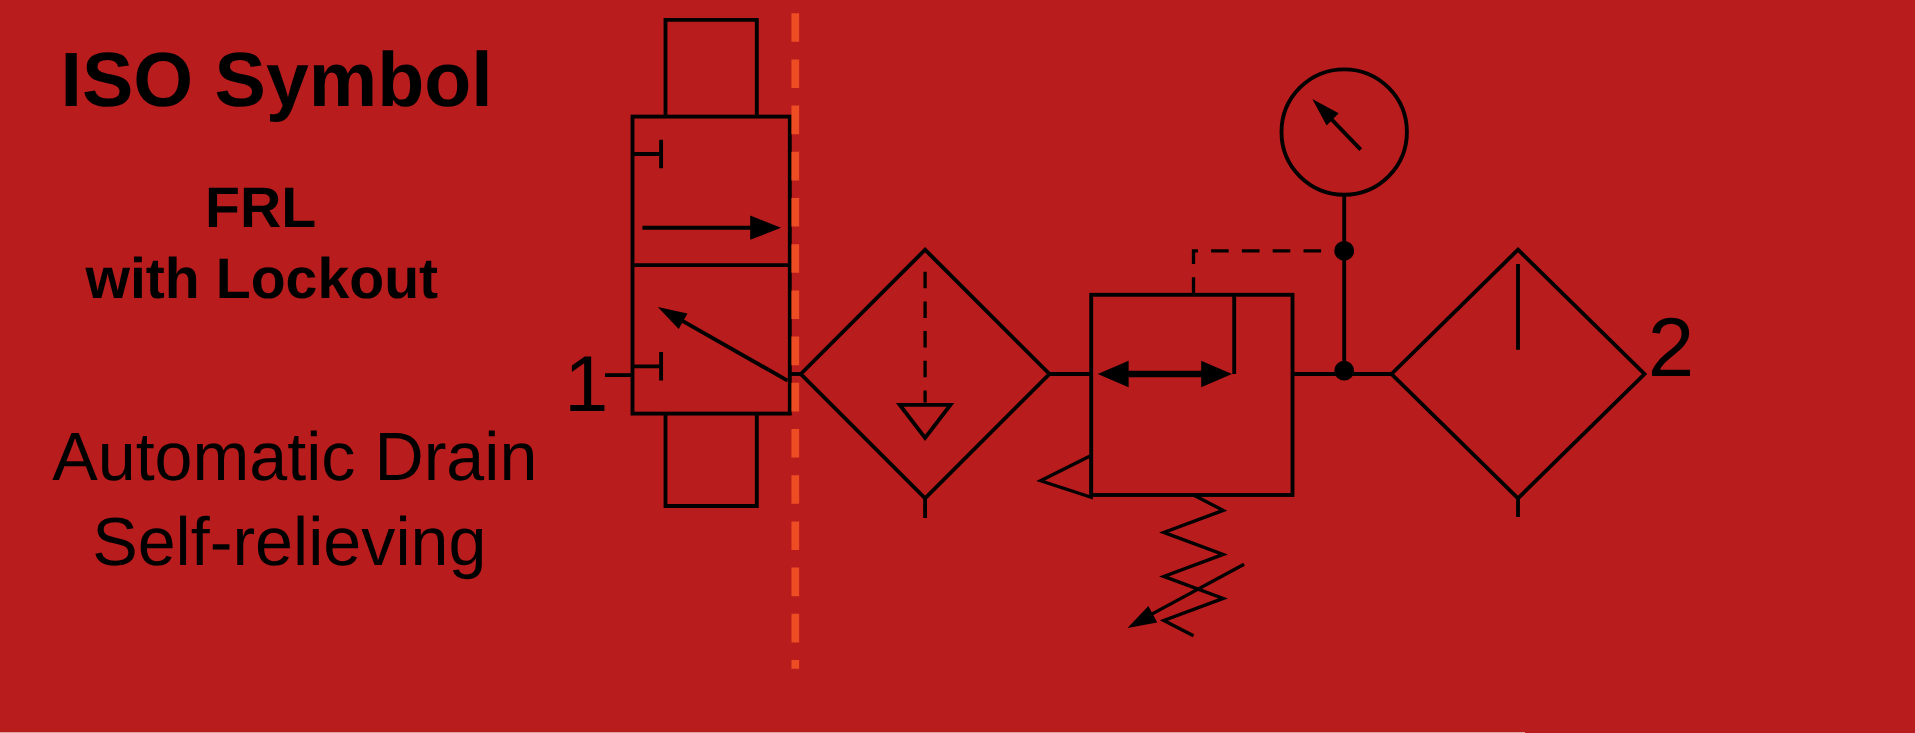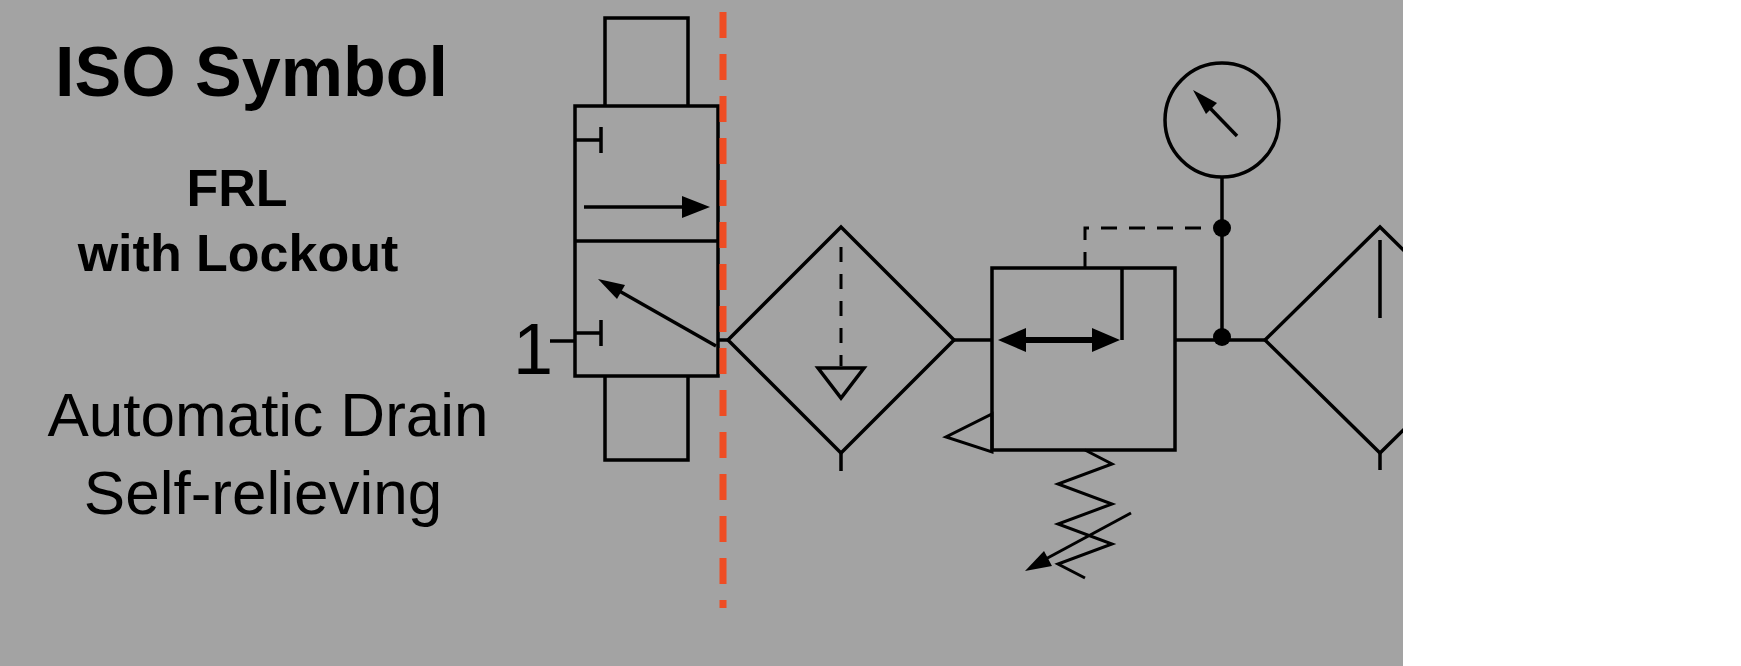--- a/index.html
+++ b/index.html
@@ -2,23 +2,23 @@
 <html><head>
 <meta charset="utf-8">
 <style>
   html, body {
     margin: 0;
     padding: 0;
     background: #ffffff;
   }
   .stage {
     position: relative;
-    width: 1403px;
+    width: 1741px;
     height: 666px;
-    background: #a3a3a3;
+    background: #b91c1c;
     overflow: hidden;
   }
   svg {
     display: block;
   }
   text {
     font-family: "Liberation Sans", "DejaVu Sans", sans-serif;
     fill: #000000;
   }
   .t-bold { font-weight: 700; }

